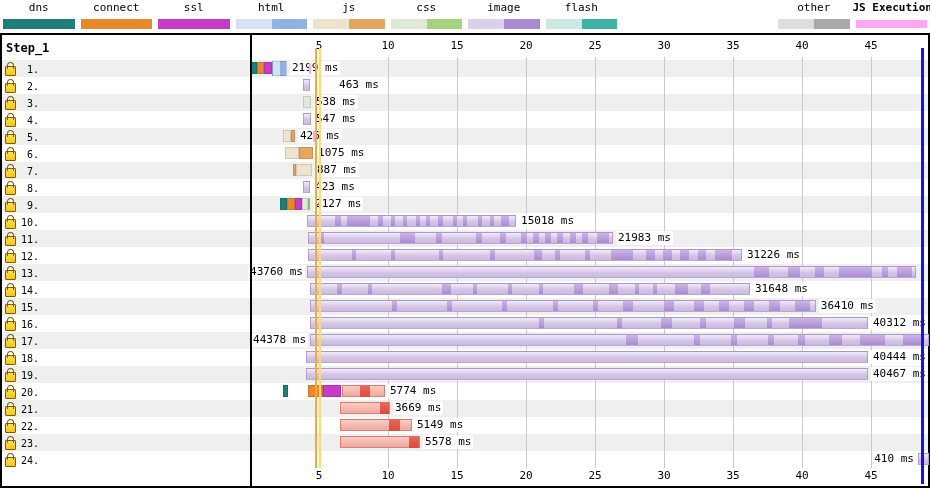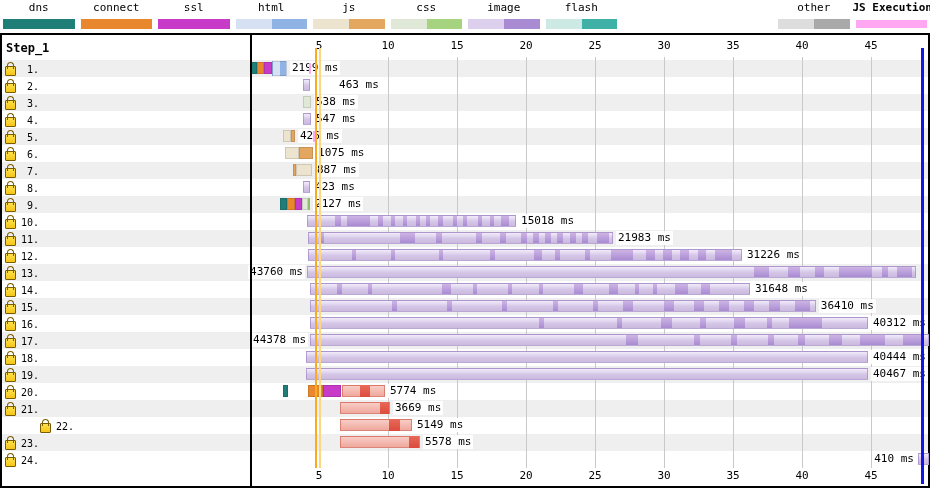--- a/index.html
+++ b/index.html
@@ -160,21 +160,21 @@
         <div class="req-row" style="top: 212px;"><div class="lock"></div><div class="req-num">12.</div></div>
         <div class="req-row" style="top: 229px;"><div class="lock"></div><div class="req-num">13.</div></div>
         <div class="req-row" style="top: 246px;"><div class="lock"></div><div class="req-num">14.</div></div>
         <div class="req-row" style="top: 263px;"><div class="lock"></div><div class="req-num">15.</div></div>
         <div class="req-row" style="top: 280px;"><div class="lock"></div><div class="req-num">16.</div></div>
         <div class="req-row" style="top: 297px;"><div class="lock"></div><div class="req-num">17.</div></div>
         <div class="req-row" style="top: 314px;"><div class="lock"></div><div class="req-num">18.</div></div>
         <div class="req-row" style="top: 331px;"><div class="lock"></div><div class="req-num">19.</div></div>
         <div class="req-row" style="top: 348px;"><div class="lock"></div><div class="req-num">20.</div></div>
         <div class="req-row" style="top: 365px;"><div class="lock"></div><div class="req-num">21.</div></div>
-        <div class="req-row" style="top: 382px; margin-left: 35px;"><div class="lock"></div><div class="req-num">22.</div></div>
+        <div class="req-row" style="top: 382px;"><div class="lock"></div><div class="req-num">22.</div></div>
         <div class="req-row" style="top: 399px;"><div class="lock"></div><div class="req-num">23.</div></div>
         <div class="req-row" style="top: 416px;"><div class="lock"></div><div class="req-num">24.</div></div>
       </div>
     <div id="waterfall">
         <div class="bar seg" style="left: 248.69px; width: 6.348px; top: 27px; height: 12px; background: rgb(32, 126, 121);"></div>
         <div class="bar seg" style="left: 255.038px; width: 6.9px; top: 27px; height: 12px; background: rgb(233, 135, 46);"></div>
         <div class="bar seg" style="left: 261.938px; width: 7.59px; top: 27px; height: 12px; background: rgb(200, 59, 200);"></div>
         <div class="bar seg" style="left: 269.528px; width: 15.456px; top: 26px; height: 15px; background: linear-gradient(90deg, rgb(214, 225, 243) 0px, rgb(214, 225, 243) 55%, rgb(143, 179, 228) 55%, rgb(143, 179, 228) 100%);"></div>
         <div class="tlabel" style="top: 26px; left: 287.984px;">2199 ms</div>
         <div class="jstick" style="left: 307.064px; top: 28px; background: rgb(255, 167, 243);"></div>

